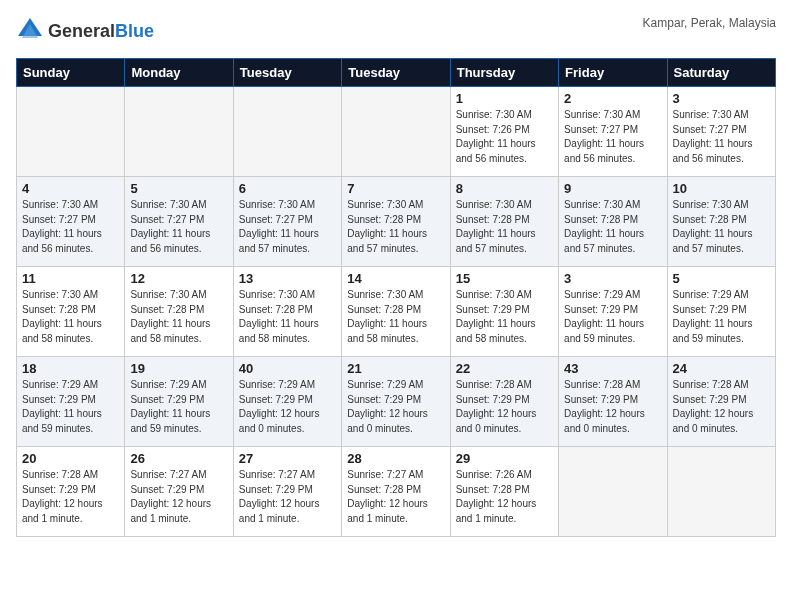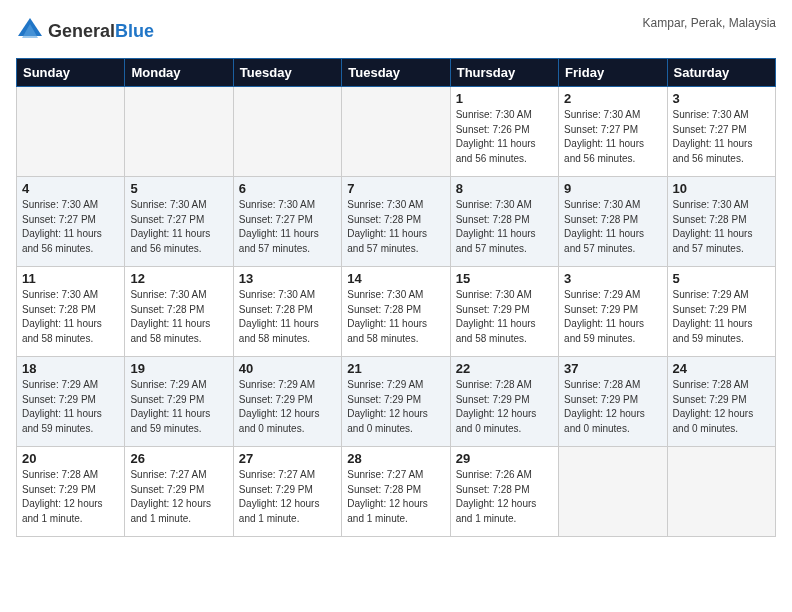--- a/index.html
+++ b/index.html
@@ -200,21 +200,21 @@
         </td>
         <td>
           <span class="day-num">21</span>
           <div class="day-info">Sunrise: 7:29 AM<br>Sunset: 7:29 PM<br>Daylight: 12 hours and 0 minutes.</div>
         </td>
         <td>
           <span class="day-num">22</span>
           <div class="day-info">Sunrise: 7:28 AM<br>Sunset: 7:29 PM<br>Daylight: 12 hours and 0 minutes.</div>
         </td>
         <td>
-          <span class="day-num">37</span>
+          <span class="day-num">43</span>
           <div class="day-info">Sunrise: 7:28 AM<br>Sunset: 7:29 PM<br>Daylight: 12 hours and 0 minutes.</div>
         </td>
         <td>
           <span class="day-num">24</span>
           <div class="day-info">Sunrise: 7:28 AM<br>Sunset: 7:29 PM<br>Daylight: 12 hours and 0 minutes.</div>
         </td>
       </tr>
       <tr>
         <td>
           <span class="day-num">20</span>

